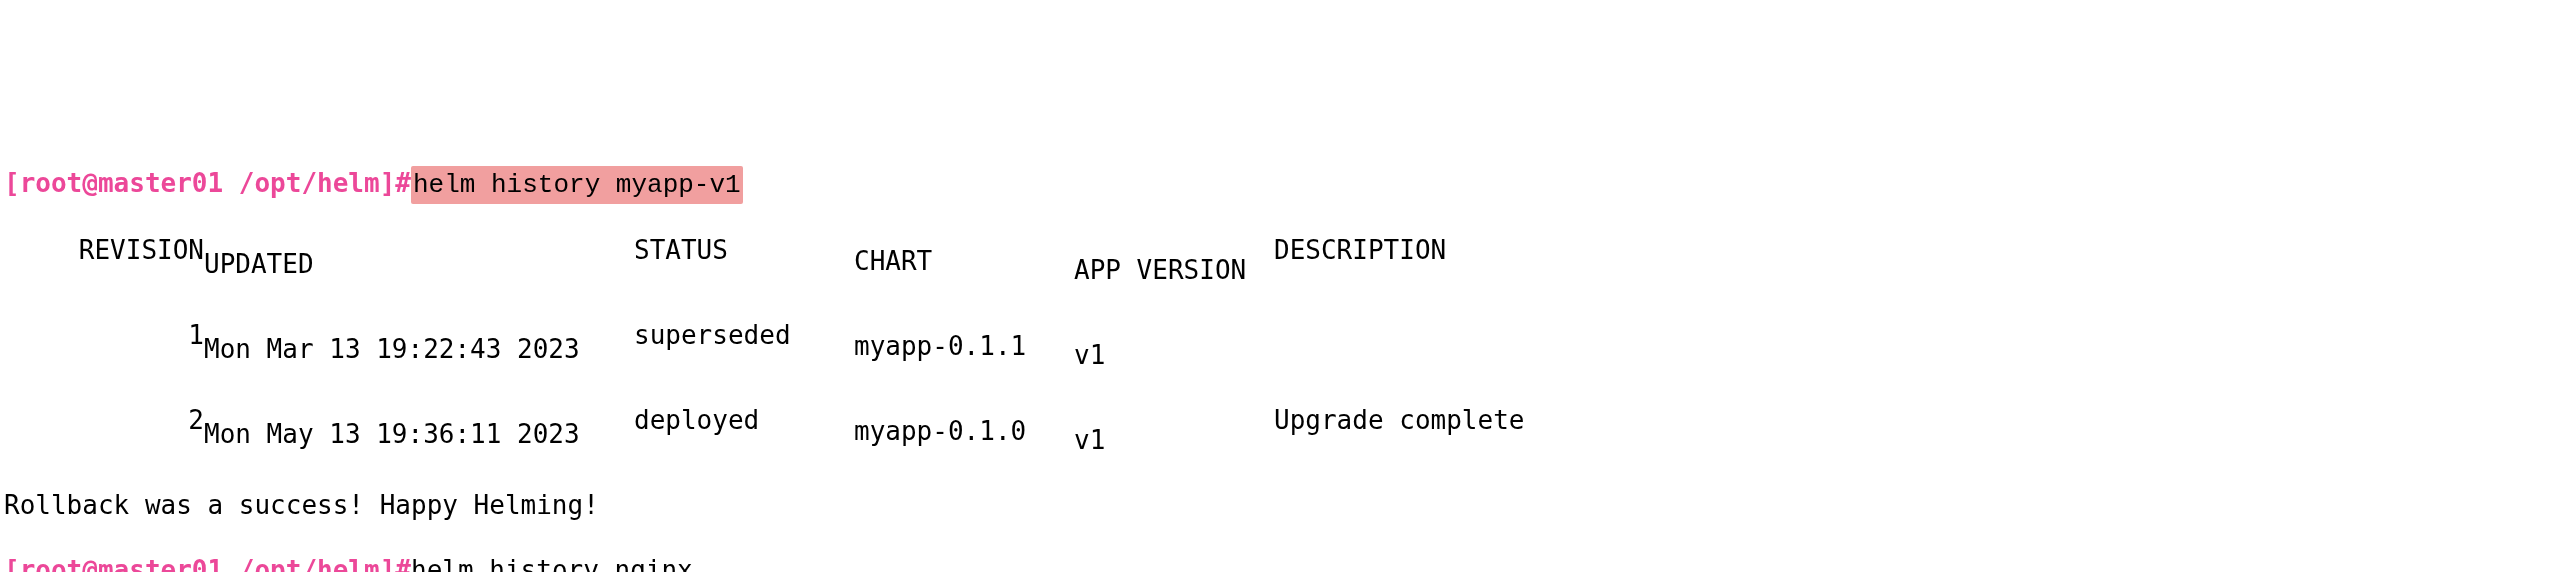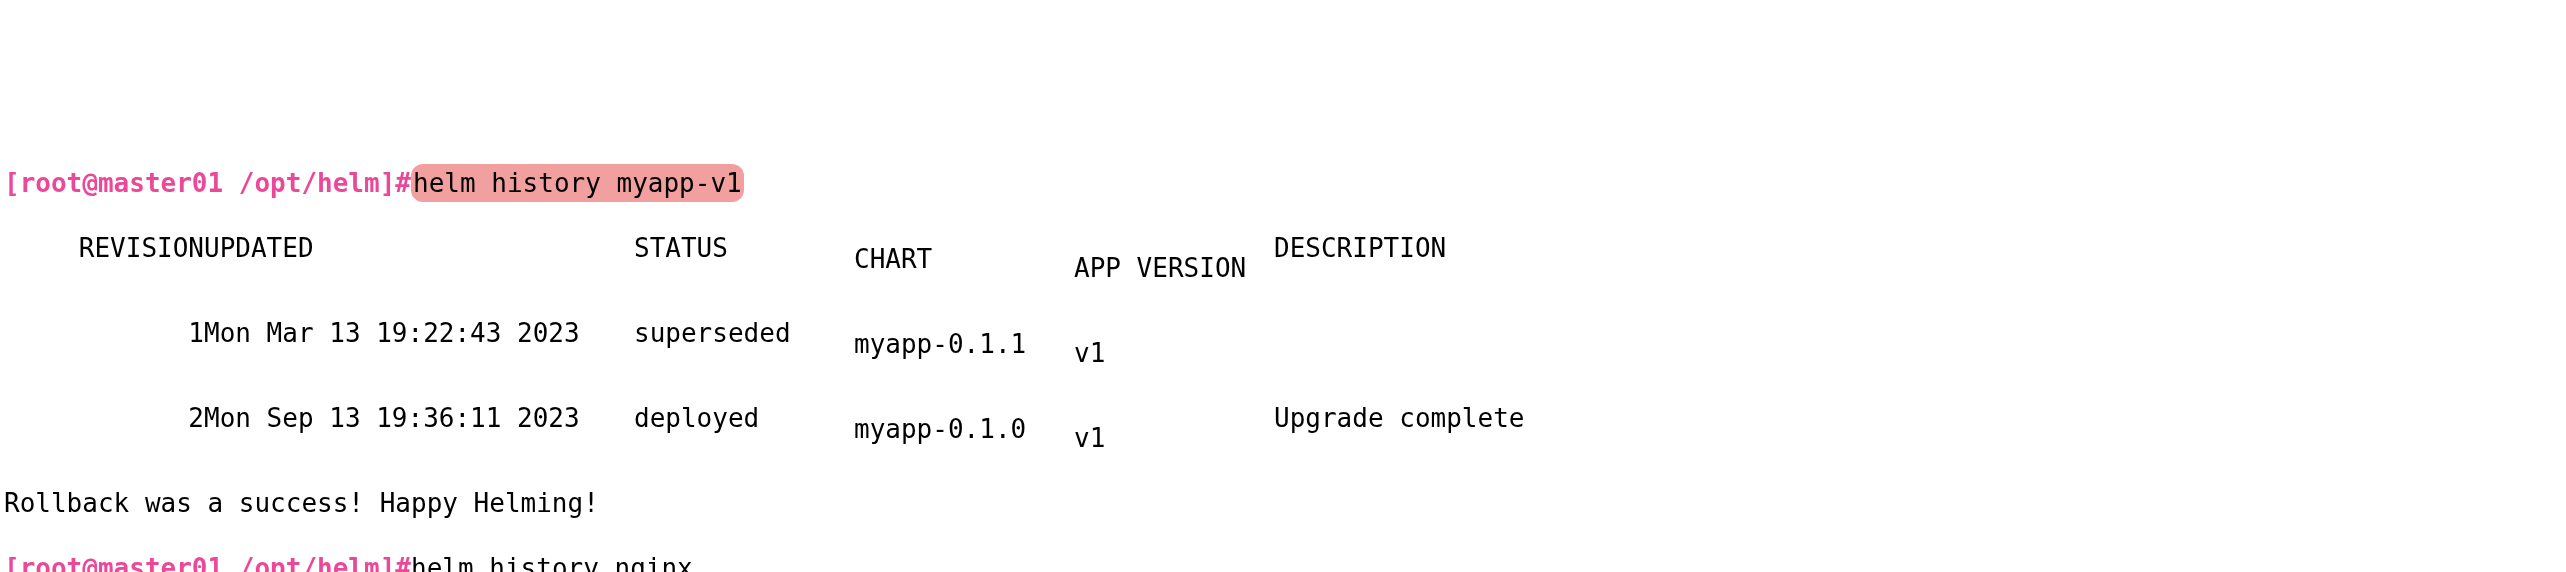--- a/index.html
+++ b/index.html
@@ -14,43 +14,44 @@
     }
     .line {
       display: block;
     }
     .prompt-bracket {
       color: #ec4899;
       font-weight: bold;
     }
     .highlight {
       background: #f19f9f;
-      border-radius: 12px;
+      border-radius: 2px;
       padding: 4px 2px;
+      font-family: Liberation Mono, monospace;
     }
     .cols {
       display: flex;
     }
     .col-rev { width: 200px; text-align: right; }
-    .col-upd { width: 430px; }
+    .col-upd { width: 430px; margin-top: 14px; }
     .col-stat { width: 220px; }
     .col-chart { width: 220px; margin-top: 11px; }
     .col-ver { width: 200px; margin-top: 20px; }
     .col-desc { flex: 1; }
   </style>
 </head>
 <body>
 
 
 
 <div>
 <span class="line"><span class="prompt-bracket">[root@master01 /opt/helm]#</span><span class="highlight">helm history myapp-v1</span></span>
 <span class="cols"><span class="col-rev">REVISION</span><span class="col-upd">UPDATED</span><span class="col-stat">STATUS</span><span class="col-chart">CHART</span><span class="col-ver">APP VERSION</span><span class="col-desc">DESCRIPTION</span></span>
 <span class="cols"><span class="col-rev">1</span><span class="col-upd">Mon Mar 13 19:22:43 2023</span><span class="col-stat">superseded</span><span class="col-chart">myapp-0.1.1</span><span class="col-ver">v1</span></span>
-<span class="cols"><span class="col-rev">2</span><span class="col-upd">Mon Sep 13 19:36:11 2023</span><span class="col-stat">deployed</span><span class="col-chart">myapp-0.1.0</span><span class="col-ver">v1</span><span class="col-desc">Upgrade complete</span></span>
+<span class="cols"><span class="col-rev">2</span><span class="col-upd">Mon May 13 19:36:11 2023</span><span class="col-stat">deployed</span><span class="col-chart">myapp-0.1.0</span><span class="col-ver">v1</span><span class="col-desc">Upgrade complete</span></span>
 <span class="line">Rollback was a success! Happy Helming!</span>
 <span class="line"><span class="prompt-bracket">[root@master01 /opt/helm]#</span><span>helm history nginx</span></span>
 
 
 
 
 
 
 </div>
 

